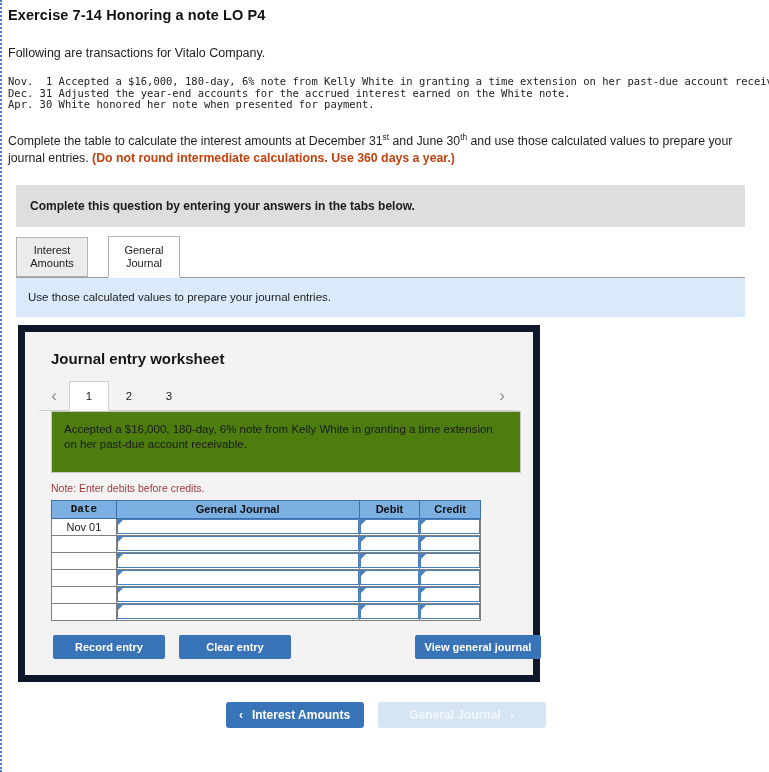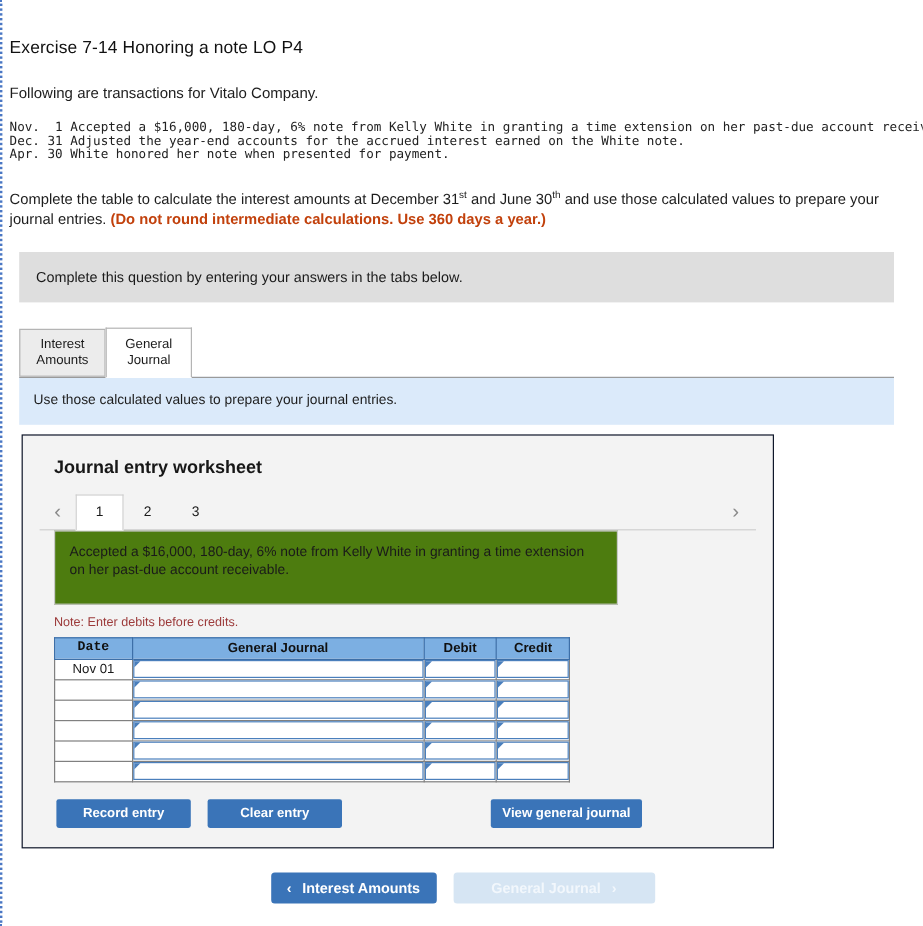--- a/index.html
+++ b/index.html
@@ -12,25 +12,24 @@
   body {
     font-family: "Liberation Sans", sans-serif;
     color: #1a1a1a;
     border-left: 2px dotted #4a77c4;
   }
   .page { position: relative; width: 767px; height: 772px; }
 
   
   .ex-title {
     font-size: 14.5px;
-    font-weight: normal;
+    font-weight: bold;
     color: #111111;
     padding: 7px 0 0 6px;
     letter-spacing: .1px;
-    margin-top: 25px;
   }
 
   
   .intro {
     font-size: 12.5px;
     color: #1d1d1d;
     padding: 23px 0 0 6px;
   }
 
   
@@ -55,31 +54,32 @@
 
   
   .gray-bar {
     margin: 18px 24px 0 14px;
     background: #dedede;
     height: 42px;
     display: flex;
     align-items: center;
     padding-left: 14px;
     font-size: 12px;
-    font-weight: normal;
+    font-weight: bold;
     color: #1a1a1a;
   }
 
   
   .tabrow {
-    margin: 21px 0 0 14px;
+    margin: 9px 0 0 14px;
     display: flex;
     align-items: flex-end;
     position: relative;
     z-index: 3;
+    gap: 20px;
   }
   .tab {
     width: 72px;
     height: 40px;
     border: 1px solid #b4b4b4;
     display: flex;
     flex-direction: column;
     align-items: center;
     justify-content: center;
     font-size: 11px;
@@ -127,23 +127,23 @@
     justify-content: center;
   }
   .view-txn-btn {
     margin: 13px 0 0 8px;
     width: 128px; height: 24px;
   }
 
   
   .panel {
     margin: 8px 0 0 16px;
-    width: 627px;
+    width: 522px;
     background: #f3f3f3;
-    border: 1px solid #0f172a;
+    border: 7px solid #0f172a;
     padding: 14px 14px 16px 14px;
   }
   .panel-title {
     font-size: 15px;
     font-weight: bold;
     color: #171717;
     margin: 4px 0 0 12px;
   }
 
   

